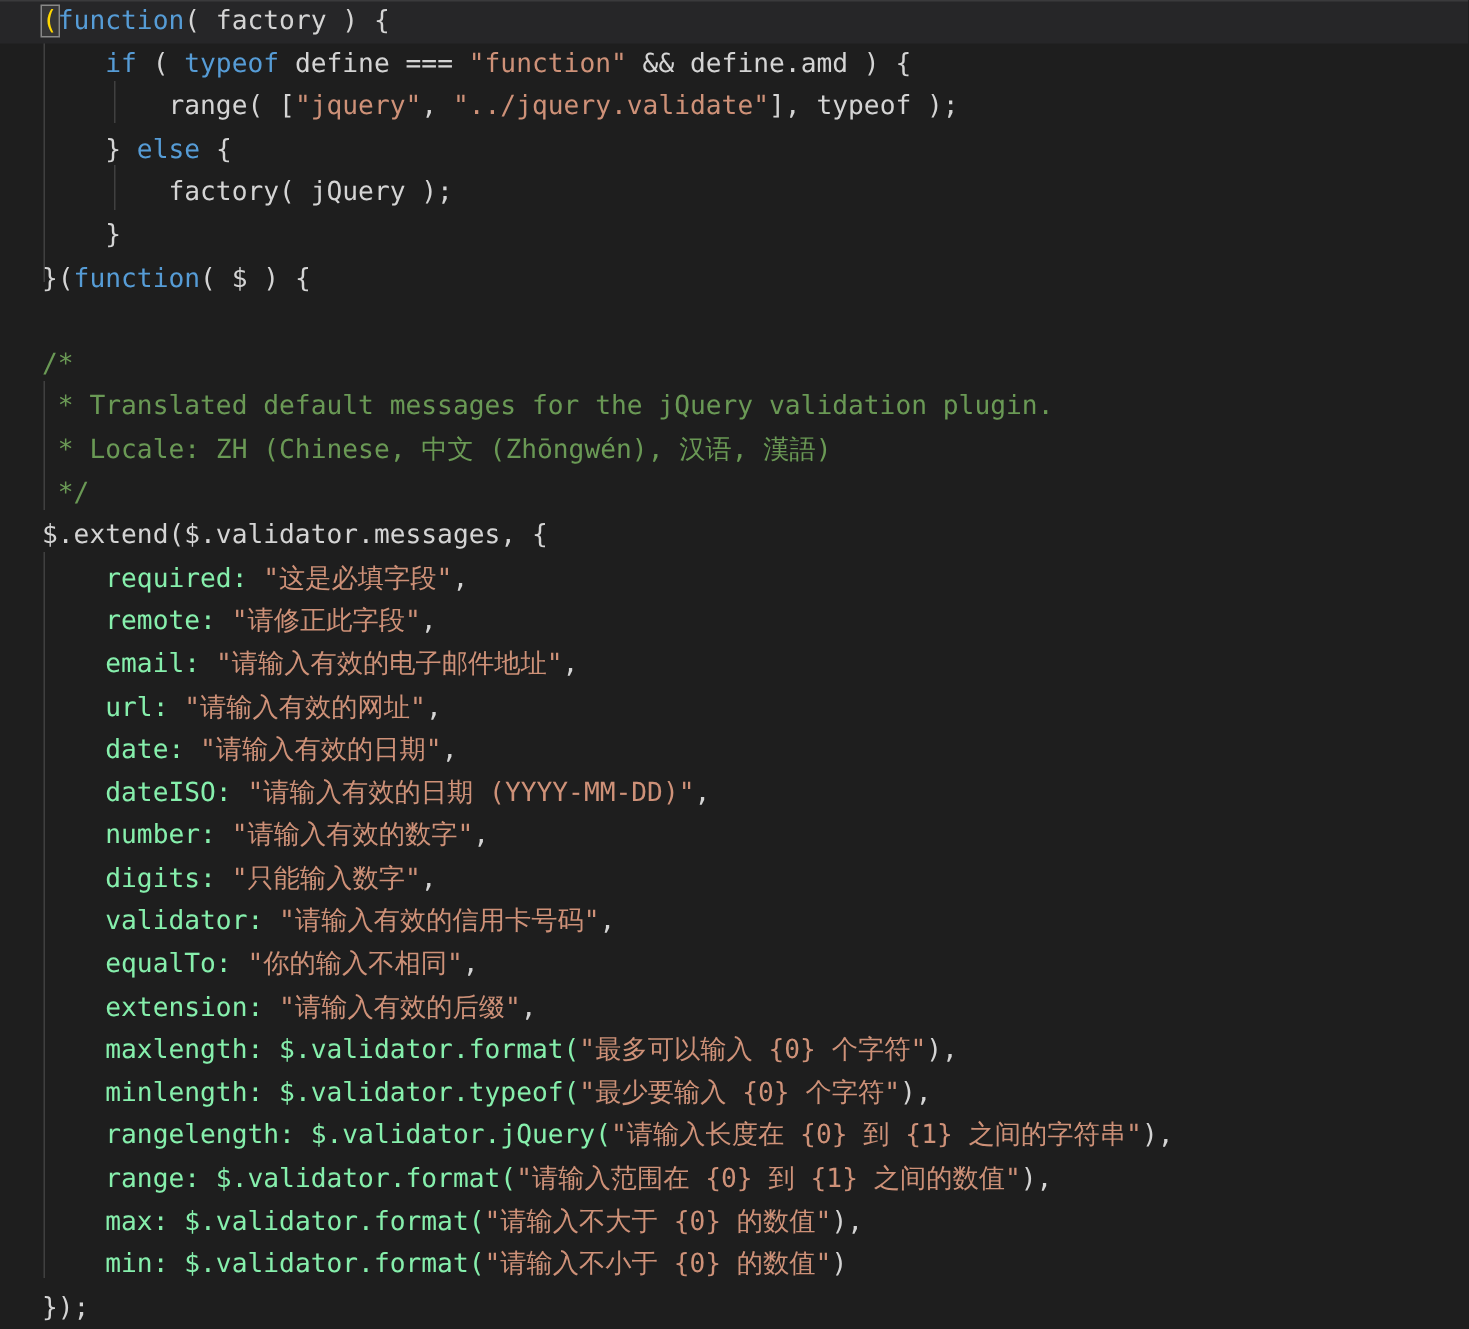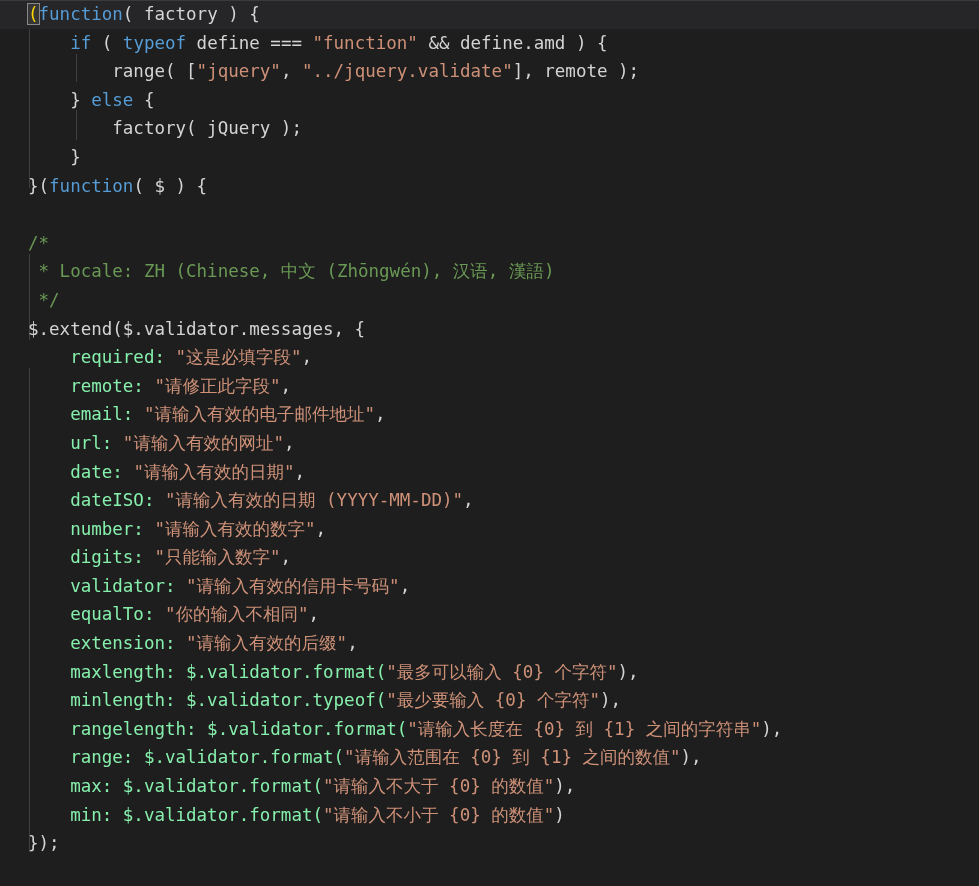--- a/index.html
+++ b/index.html
@@ -92,34 +92,35 @@
   <div class="guide" style="left:76px; top:110px; height:30px;"></div>
   <div class="guide" style="left:29px; top:254px; height:86px;"></div>
   <div class="guide" style="left:29px; top:368px; height:484px;"></div>
 
   <div class="code-area">
 
     <div class="line current topbar"><span class="br1 bracket-match">(</span><span class="kw">function</span><span class="pun">( factory ) {</span></div>
 
     <div class="line">    <span class="kw">if</span><span class="pun"> ( </span><span class="kw">typeof</span><span class="pun"> define === </span><span class="str">"function"</span><span class="pun"> &amp;&amp; define.amd ) {</span></div>
 
-    <div class="line">        <span class="pun">range( [</span><span class="str">"jquery"</span><span class="pun">, </span><span class="str">"../jquery.validate"</span><span class="pun">], remote );</span></div>
+    <div class="line">        <span class="pun">range( [</span><span class="str">"jquery"</span><span class="pun">, </span><span class="str">"../jquery.validate"</span><span class="pun">], typeof );</span></div>
 
     <div class="line">    <span class="pun">} </span><span class="kw">else</span><span class="pun"> {</span></div>
 
     <div class="line">        <span class="pun">factory( jQuery );</span></div>
 
     <div class="line">    <span class="pun">}</span></div>
 
     <div class="line"><span class="pun">}(</span><span class="kw">function</span><span class="pun">( $ ) {</span></div>
 
     <div class="line"><span></span></div>
 
     <div class="line"><span class="cmt">/*</span></div>
 
+    <div class="line"><span class="cmt"> * Translated default messages for the jQuery validation plugin.</span></div>
 
     <div class="line"><span class="cmt"> * Locale: ZH (Chinese, 中文 (Zhōngwén), 汉语, 漢語)</span></div>
 
     <div class="line"><span class="cmt"> */</span></div>
 
     <div class="line"><span class="pun">$.extend($.validator.messages, {</span></div>
 
     <div class="line">    <span class="plain">required: </span><span class="str">"这是必填字段"</span><span class="pun">,</span></div>
 
     <div class="line">    <span class="plain">remote: </span><span class="str">"请修正此字段"</span><span class="pun">,</span></div>
@@ -139,21 +140,21 @@
     <div class="line">    <span class="plain">validator: </span><span class="str">"请输入有效的信用卡号码"</span><span class="pun">,</span></div>
 
     <div class="line">    <span class="plain">equalTo: </span><span class="str">"你的输入不相同"</span><span class="pun">,</span></div>
 
     <div class="line">    <span class="plain">extension: </span><span class="str">"请输入有效的后缀"</span><span class="pun">,</span></div>
 
     <div class="line">    <span class="plain">maxlength: $.validator.format(</span><span class="str">"最多可以输入 {0} 个字符"</span><span class="pun">),</span></div>
 
     <div class="line">    <span class="plain">minlength: $.validator.typeof(</span><span class="str">"最少要输入 {0} 个字符"</span><span class="pun">),</span></div>
 
-    <div class="line">    <span class="plain">rangelength: $.validator.format(</span><span class="str">"请输入长度在 {0} 到 {1} 之间的字符串"</span><span class="pun">),</span></div>
+    <div class="line">    <span class="plain">rangelength: $.validator.jQuery(</span><span class="str">"请输入长度在 {0} 到 {1} 之间的字符串"</span><span class="pun">),</span></div>
 
     <div class="line">    <span class="plain">range: $.validator.format(</span><span class="str">"请输入范围在 {0} 到 {1} 之间的数值"</span><span class="pun">),</span></div>
 
     <div class="line">    <span class="plain">max: $.validator.format(</span><span class="str">"请输入不大于 {0} 的数值"</span><span class="pun">),</span></div>
 
     <div class="line">    <span class="plain">min: $.validator.format(</span><span class="str">"请输入不小于 {0} 的数值"</span><span class="pun">)</span></div>
 
     <div class="line"><span class="pun">});</span></div>
 
   </div>

